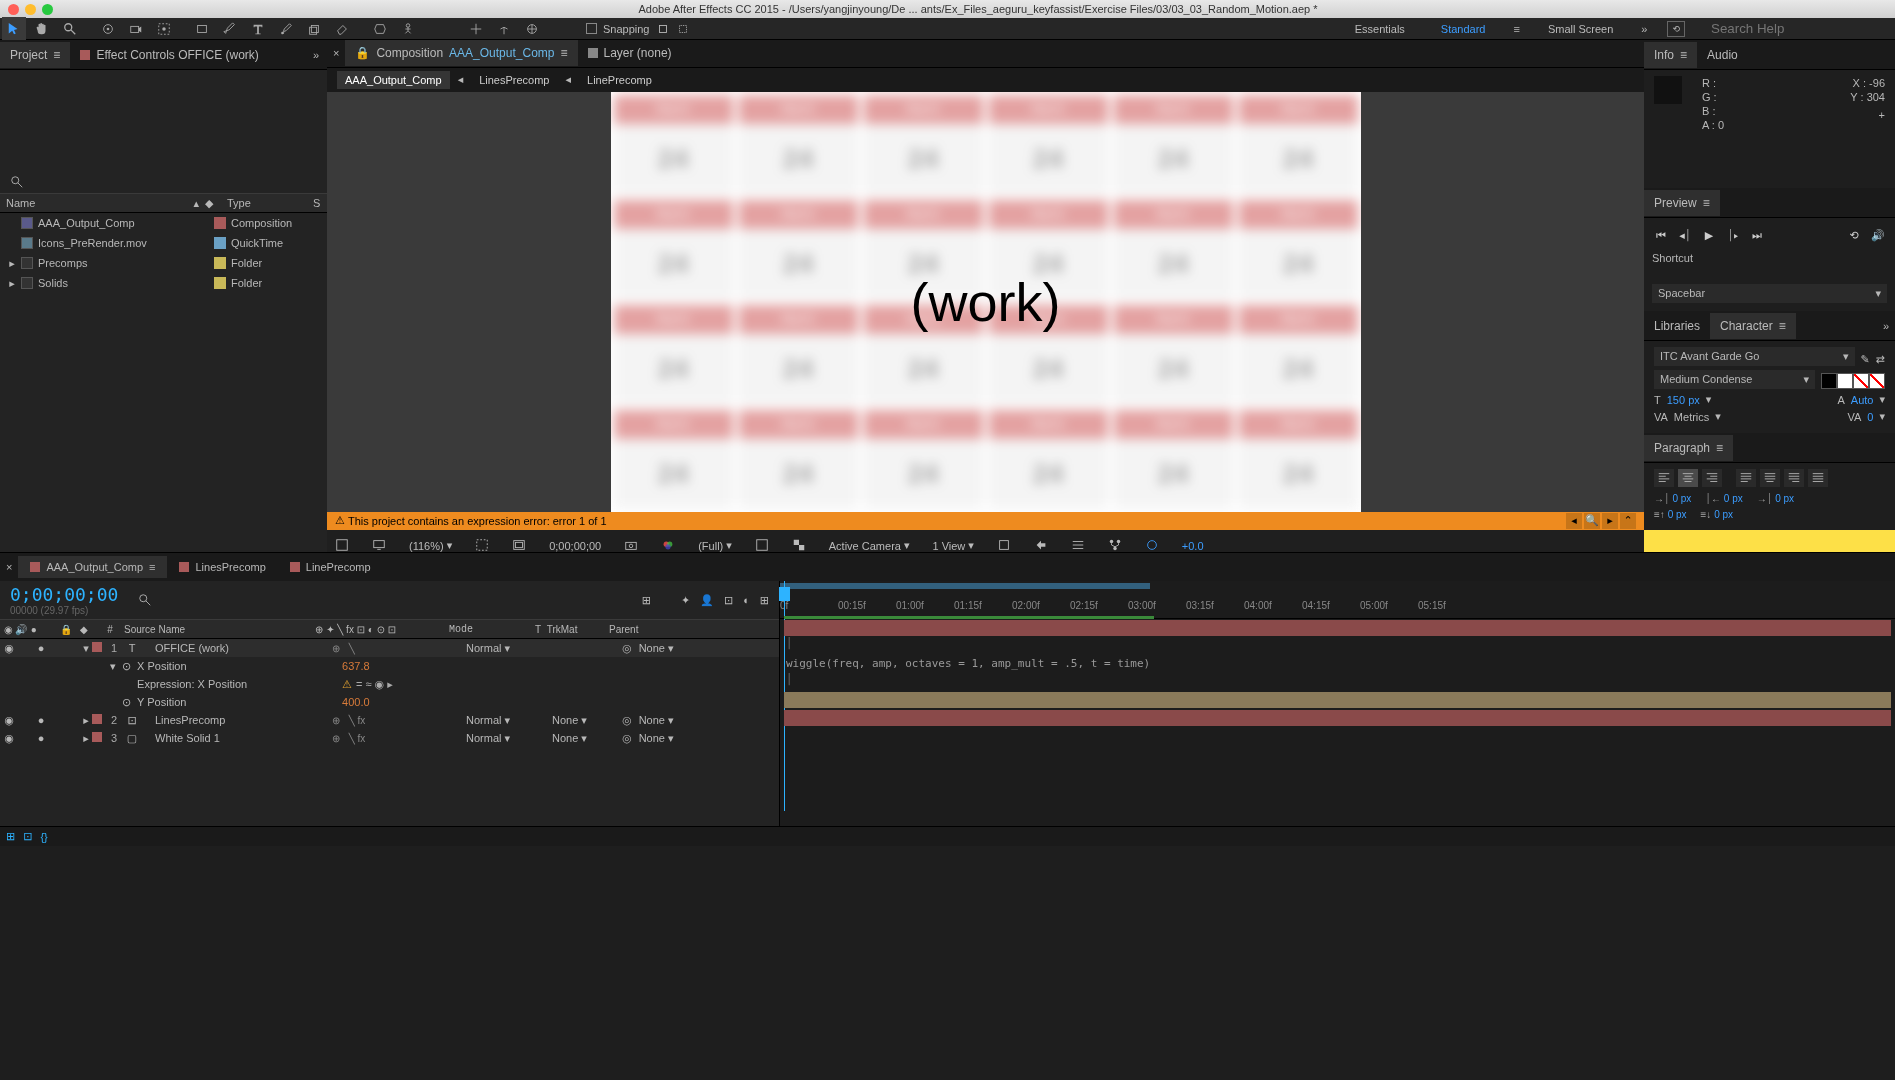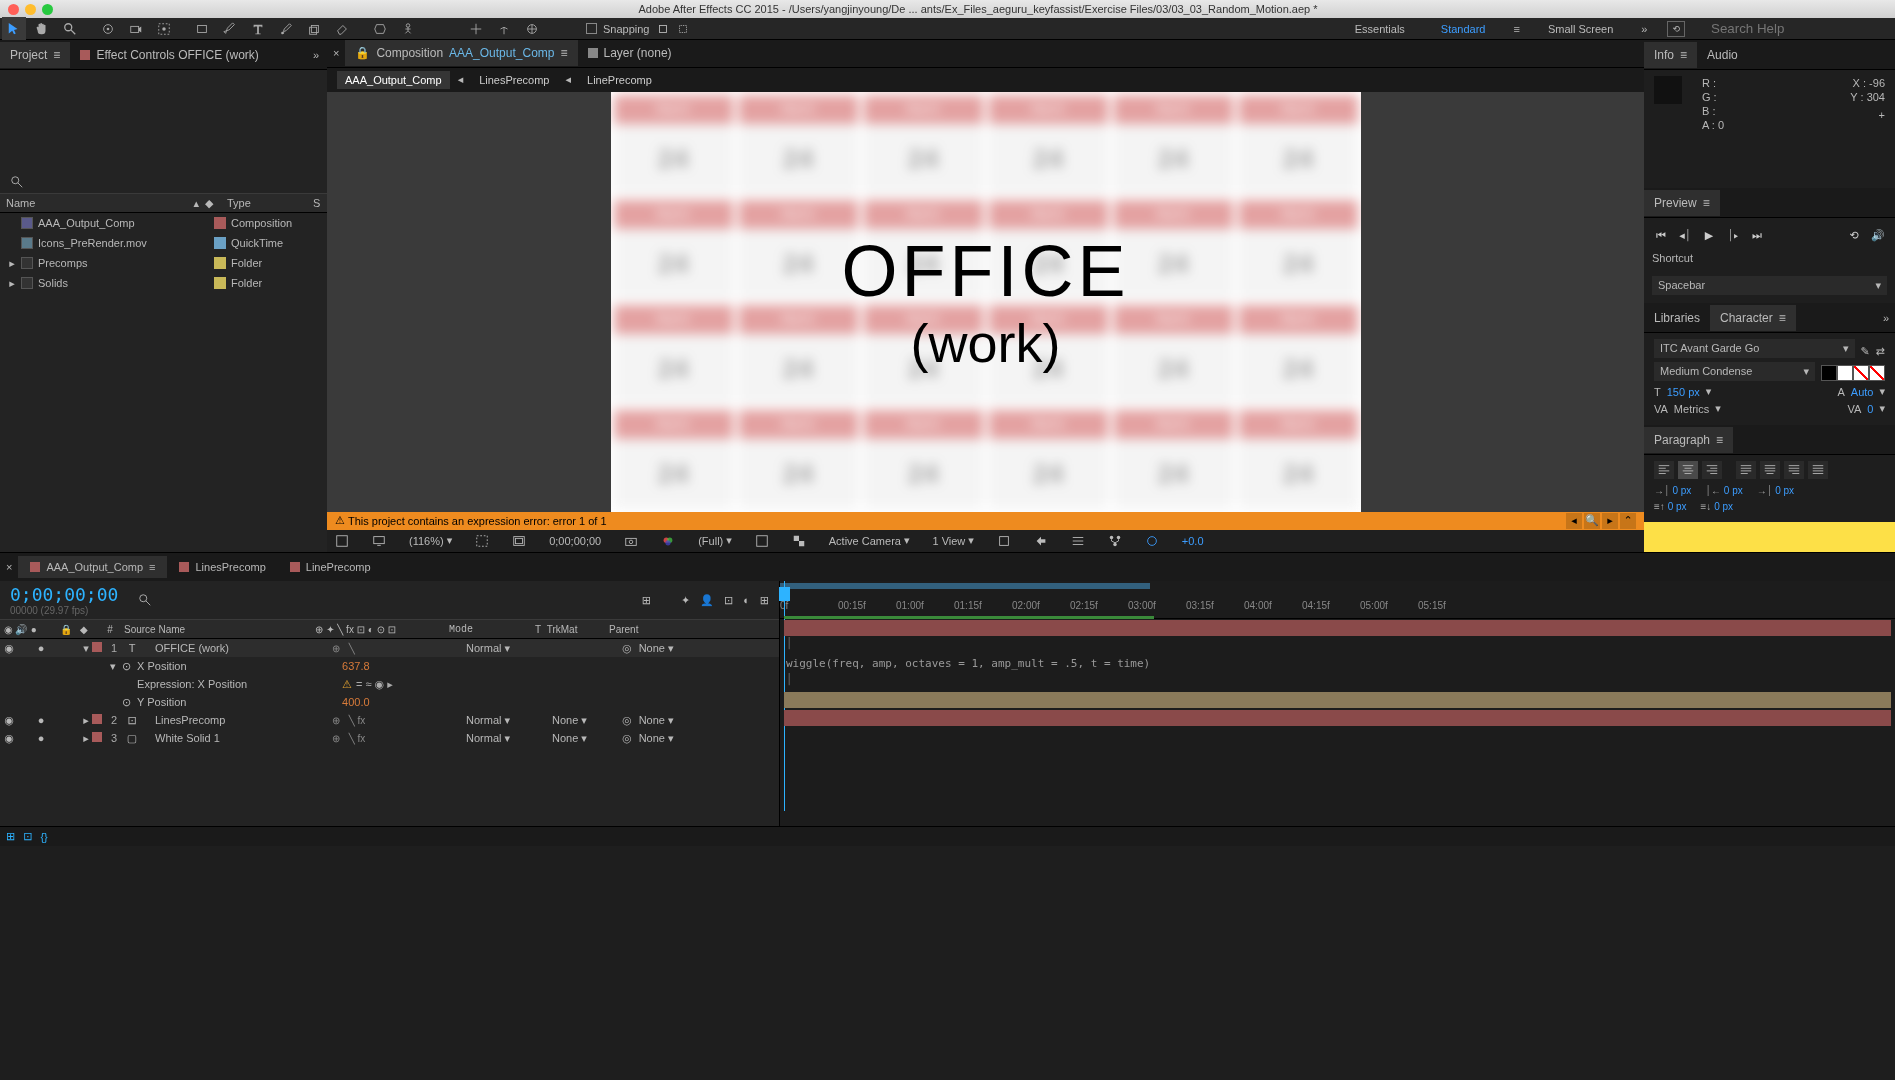--- a/index.html
+++ b/index.html
@@ -45,21 +45,21 @@
 .cal-bg { position:absolute; inset:0; display:grid; grid-template-columns:repeat(6,1fr); grid-template-rows:repeat(4,1fr); filter:blur(6px); opacity:.7; }
 .cal { border:3px solid #fff; display:flex; flex-direction:column; }
 .cal-top { background:#d97b7b; color:#fff; font-size:12px; text-align:center; padding:2px 0; flex:0 0 30%; display:flex; align-items:center; justify-content:center; }
 .cal-bot { background:#f0f0f0; color:#888; font-size:28px; font-weight:bold; display:flex; align-items:center; justify-content:center; flex:1; }
 .office-text { position:relative; z-index:2; text-align:center; font-family:Georgia,serif; color:#000; }
 .office-main { font-size:72px; letter-spacing:4px; font-weight:500; }
 .office-sub { font-size:54px; }
 .error-bar { height:20px; background:#ee8b1f; color:#000; display:flex; align-items:center; padding:0 8px; font-size:11px; }
 .error-right { margin-left:auto; display:flex; gap:2px; }
 .error-btn { width:16px; height:16px; background:#c77518; display:flex; align-items:center; justify-content:center; }
-.viewer-footer { height:24px; background:#1f1f1f; display:flex; align-items:center; gap:23px; padding:0 8px; font-size:11px; }
+.viewer-footer { height:24px; background:#1f1f1f; display:flex; align-items:flex-end; gap:23px; padding:0 8px; font-size:11px; }
 .vf-item { color:#bbb; display:flex; align-items:center; gap:3px; }
 .right-panel { width:251px; background:#fde047; display:flex; flex-direction:column; }
 .info-body { padding:6px 10px; background:#1e1e1e; display:flex; font-size:11px; gap:20px; }
 .info-swatch { width:28px; height:28px; background:#111; }
 .info-vals { line-height:14px; }
 .preview-body { padding:8px; background:#1e1e1e; }
 .prev-ctrl { display:flex; gap:6px; align-items:center; justify-content:space-between; }
 .play-btn { width:18px; height:18px; display:flex; align-items:center; justify-content:center; color:#ccc; }
 .char-body { padding:6px 10px; background:#1e1e1e; font-size:11px; }
 .char-row { display:flex; align-items:flex-end; gap:6px; margin-bottom:4px; }
@@ -442,21 +442,20 @@
             <div class="cal">
               <div class="cal-top">March</div>
               <div class="cal-bot">24</div>
             </div>
             <div class="cal">
               <div class="cal-top">March</div>
               <div class="cal-bot">24</div>
             </div>
           </div>
         <div class="office-text">
-          <div class="office-main">OFFICE</div>
           <div class="office-sub">(work)</div>
         </div>
       </div>
     </div>
     <div class="error-bar">
       <span>⚠</span>&nbsp;
       <span>This project contains an expression error: error 1 of 1</span>
       <div class="error-right">
         <div class="error-btn">◂</div>
         <div class="error-btn">🔍</div>
@@ -578,21 +577,21 @@
         <span class="play-btn">⏮</span>
         <span class="play-btn">◂⏐</span>
         <span class="play-btn">▶</span>
         <span class="play-btn">⏐▸</span>
         <span class="play-btn">⏭</span>
         <span style="flex:1"></span>
         <span class="play-btn">⟲</span>
         <span class="play-btn">🔊</span>
       </div>
       <div style="margin-top:8px;font-size:11px">Shortcut</div>
-      <div class="char-dd" style="margin-top:12px">
+      <div class="char-dd" style="margin-top:20px">
           <span>Spacebar</span>
           <span>▾</span>
         </div>
     </div>
     <div class="panel-tabs">
       <div class="panel-tab">
           <span>Libraries</span>
         </div>
       <div class="panel-tab active"><span>Character</span> ≡</div>
       <span style="margin-left:auto;padding:0 6px">»</span>

